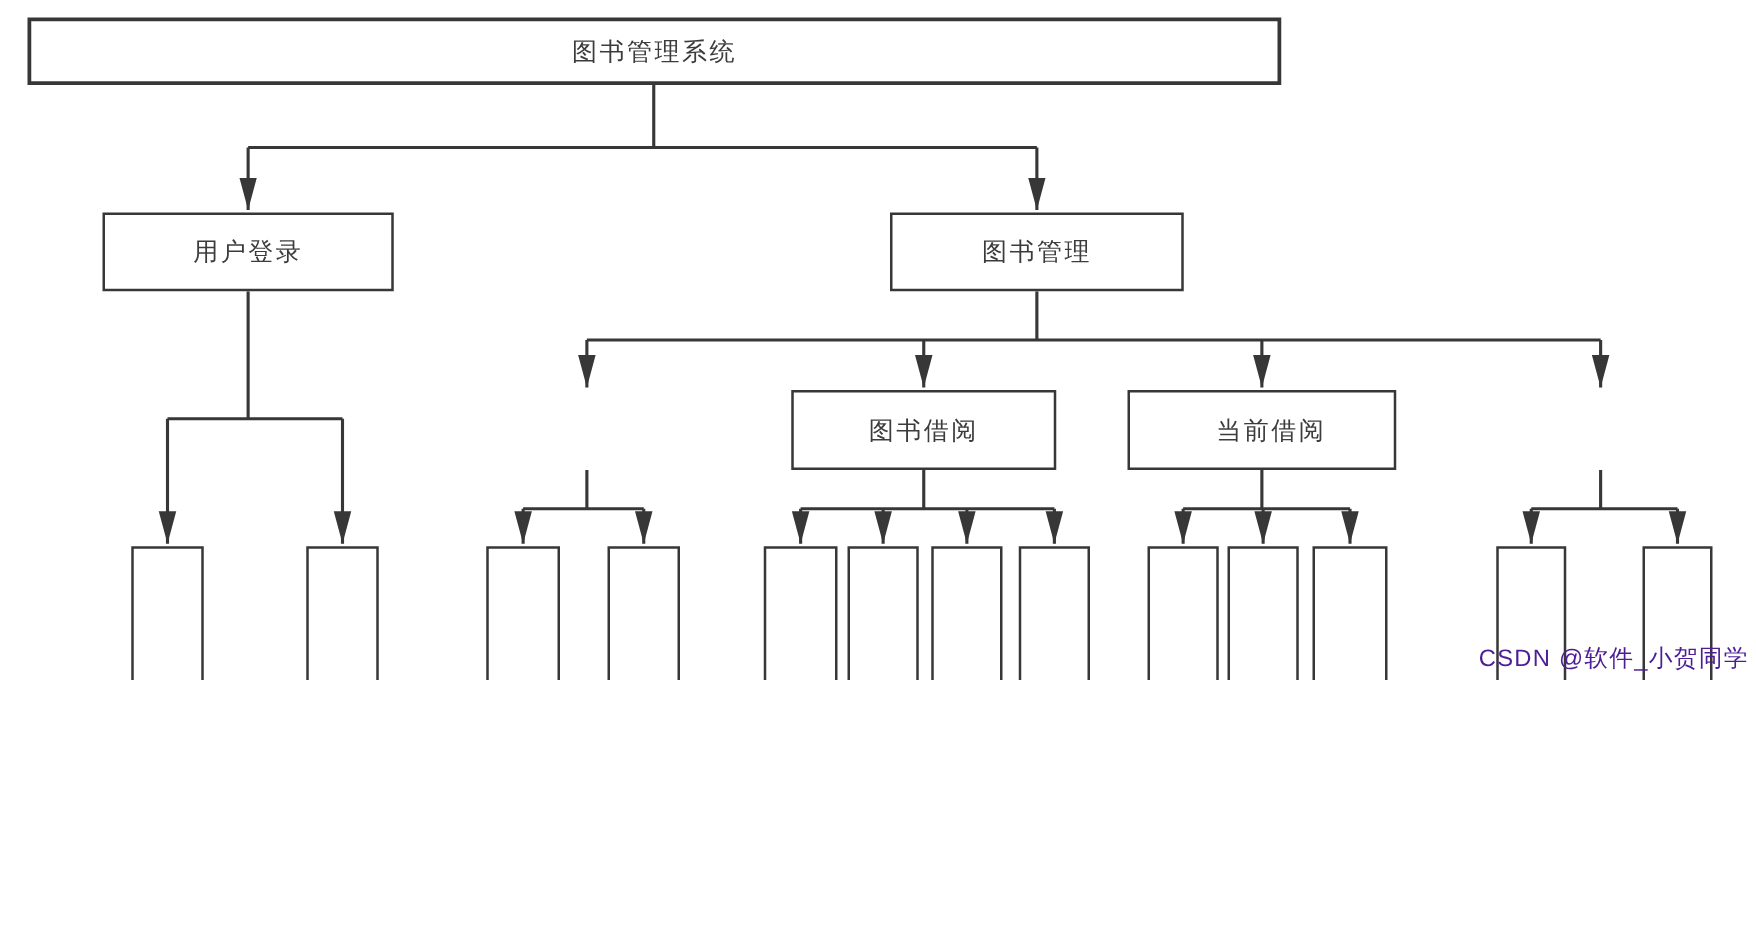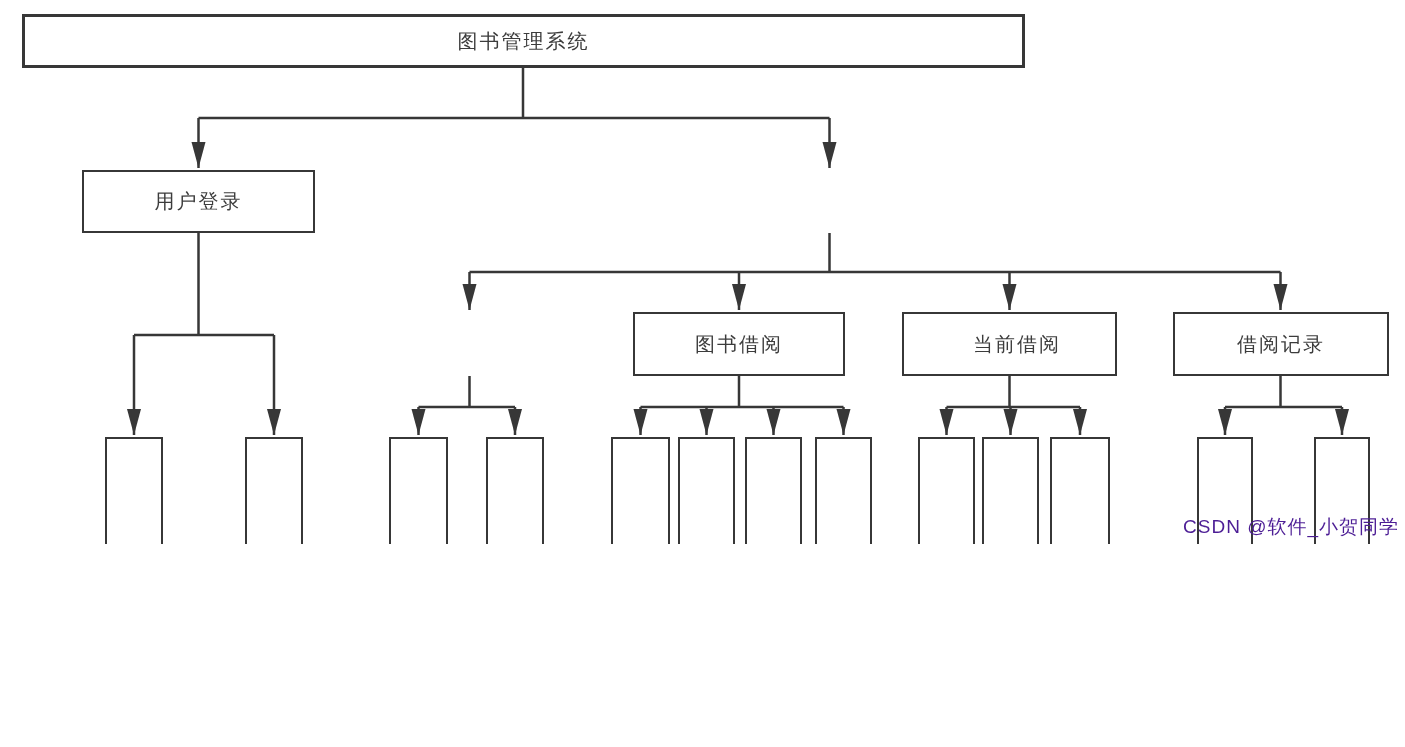--- a/index.html
+++ b/index.html
@@ -86,24 +86,24 @@
 
       <path d="M1280.5 376 V407 M1225 407 H1342"></path>
       <path d="M1225 407 V435" marker-end="url(#arw)"></path>
       <path d="M1342 407 V435" marker-end="url(#arw)"></path>
     </g>
   </svg>
 
   <div class="node h-node" style="left:22px;top:14px;width:1003px;height:54px;border-width:3px;">图书管理系统</div>
 
   <div class="node h-node" style="left:82px;top:170px;width:233px;height:63px;">用户登录</div>
+  <div class="node h-node" style="left:712px;top:170px;width:235px;height:63px;">图书管理</div>
 
   <div class="node h-node" style="left:633px;top:312px;width:212px;height:64px;">图书借阅</div>
   <div class="node h-node" style="left:902px;top:312px;width:215px;height:64px;padding-left:15px;">当前借阅</div>
-  <div class="node h-node" style="left:1173px;top:312px;width:216px;height:64px;">借阅记录</div>
 
   <div class="node leaf" style="left:105px;top:437px;width:58px;height:298px;">
     <span>用户登录</span>
   </div>
   <div class="node leaf" style="left:245px;top:437px;width:58px;height:298px;">
     <span>注销登录</span>
   </div>
 
   <div class="node leaf" style="left:389px;top:437px;width:59px;height:298px;">
     <span>查询图书</span>

